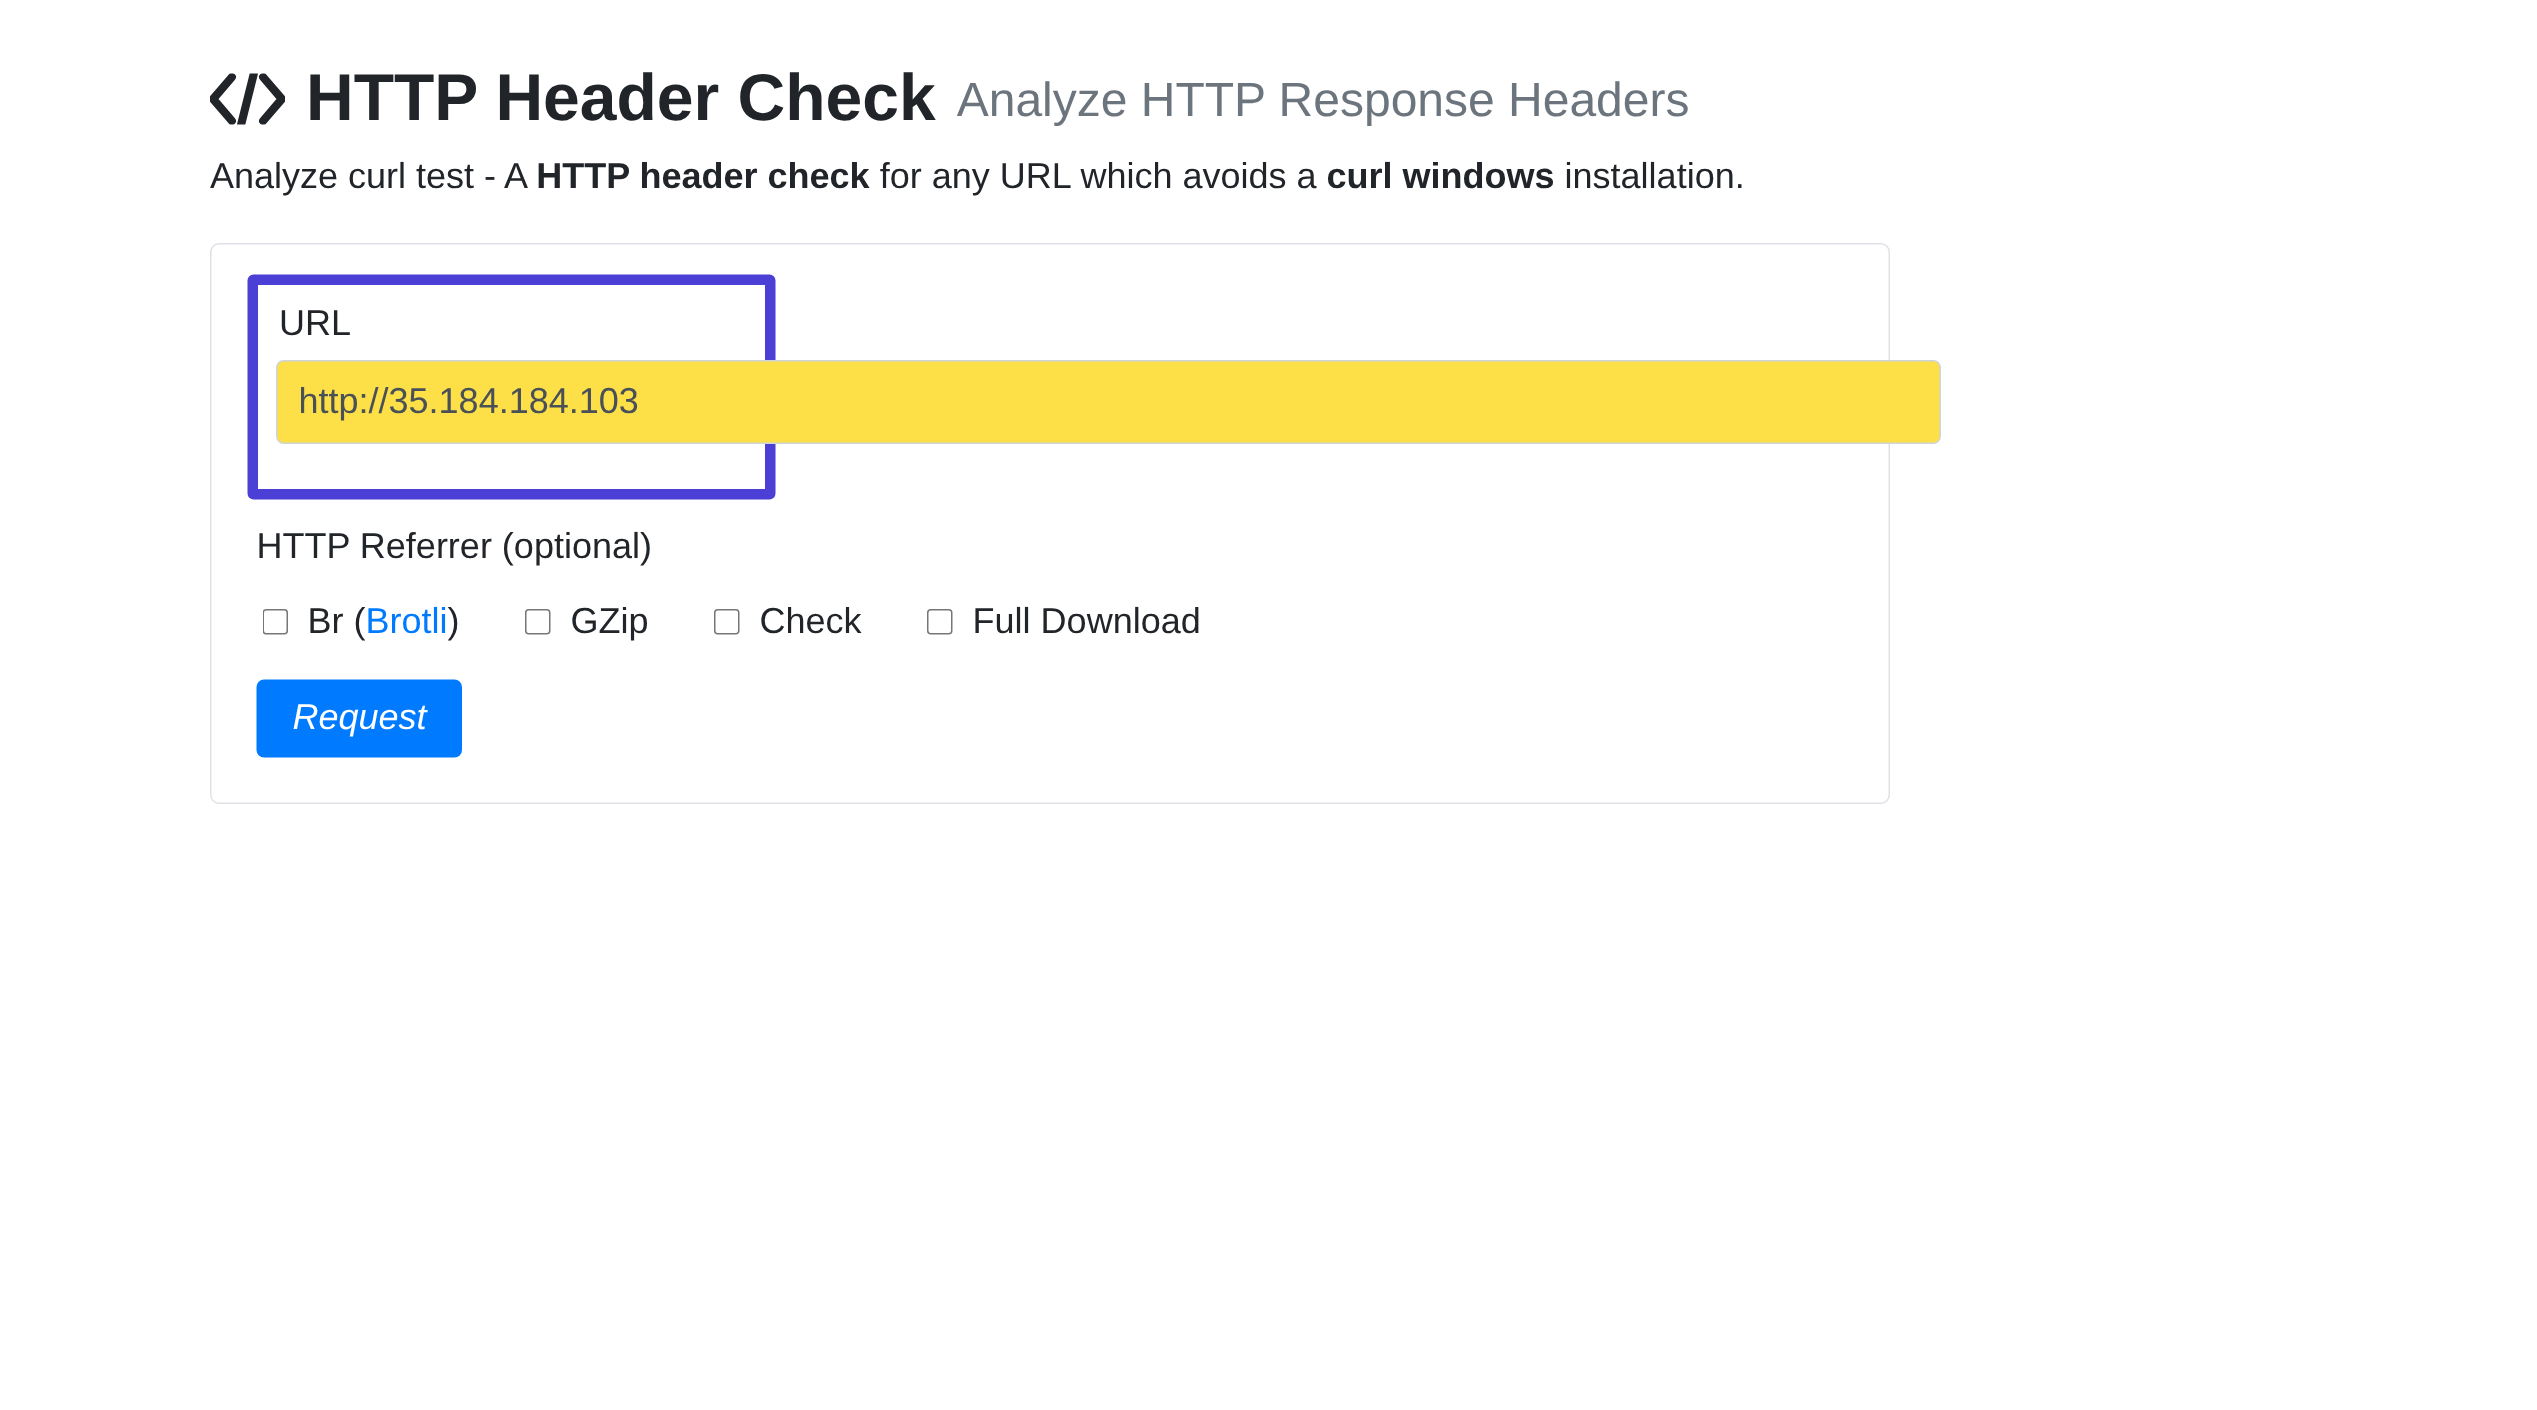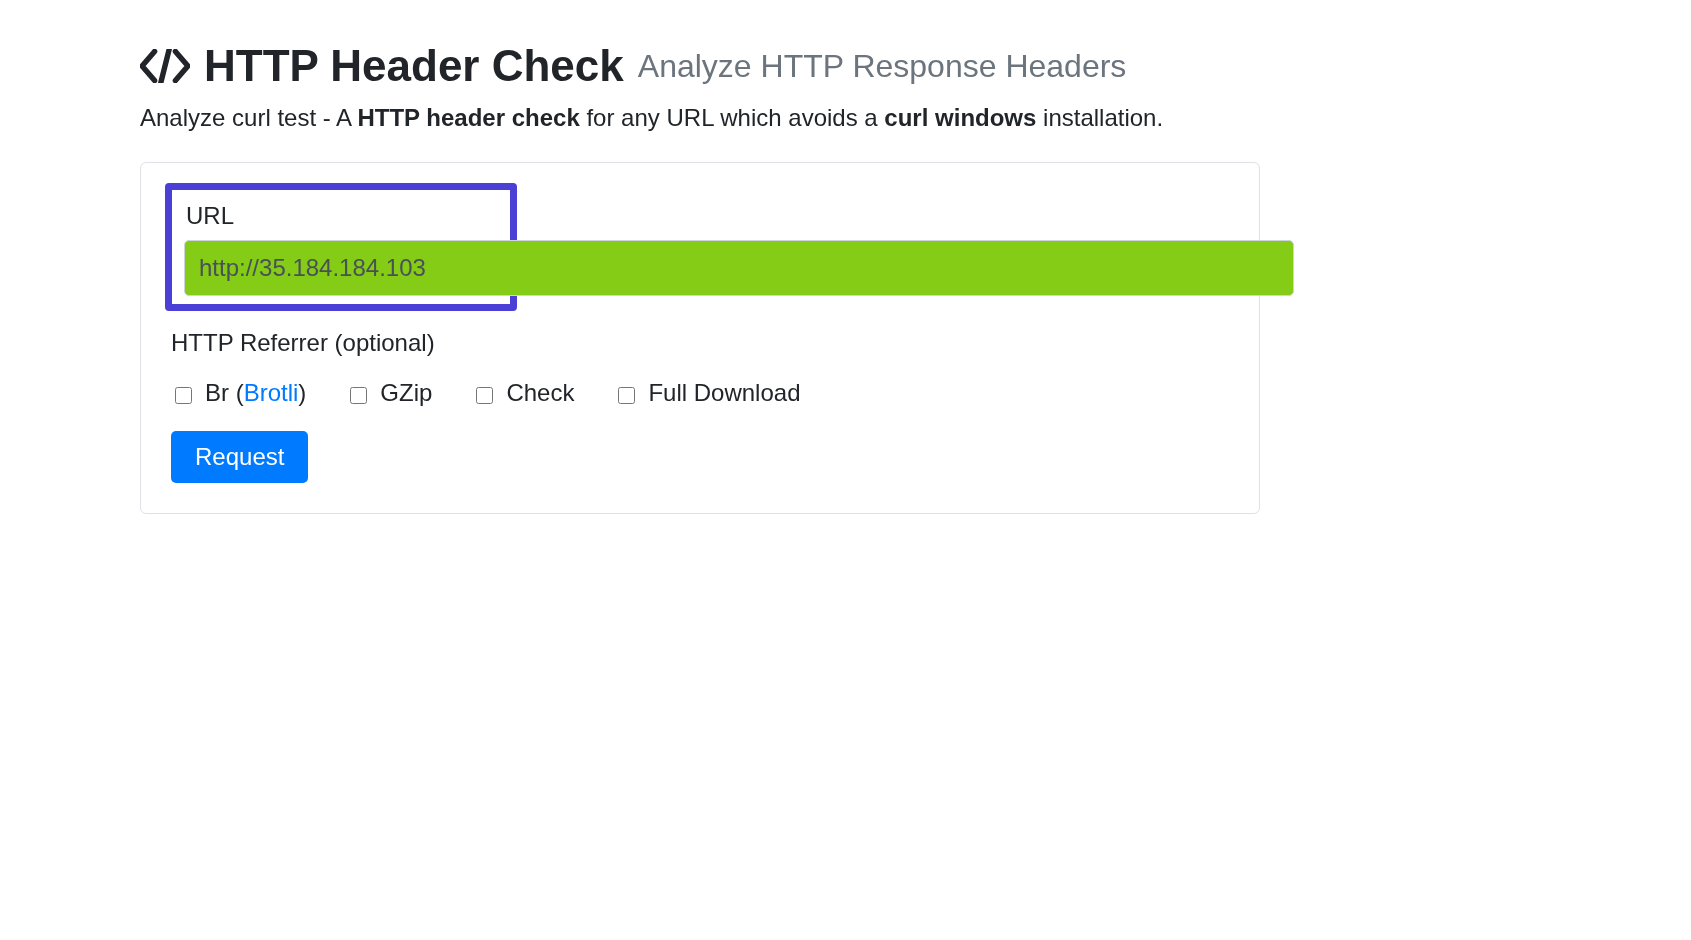--- a/index.html
+++ b/index.html
@@ -41,76 +41,77 @@
   }
   p.lead b { font-weight: 700; }
   .card {
     border: 1px solid #dee2e6;
     border-radius: 6px;
     padding: 26px 30px 30px 30px;
   }
   .highlight-box {
     border: 7px solid #4b3fd6;
     border-radius: 4px;
-    padding: 12px 14px 8px 14px;
+    padding: 12px 14px 30px 14px;
     margin: -6px 0 18px -6px;
     width: 352px;
   }
   .form-group { margin-bottom: 22px; }
   .label {
     font-size: 24px;
     color: #212529;
     margin-bottom: 10px;
     display: block;
   }
   .input {
     width: 100%;
     font-size: 24px;
     padding: 10px 14px;
     border: 1px solid #ced4da;
     border-radius: 5px;
-    background: #84cc16;
+    background: #fde047;
     color: #495057;
     line-height: 1.4;
     font-family: inherit;
   }
   .input::placeholder { color: #6c757d; }
   .highlight-box .input {
     margin-left: -2px;
     width: 1110px; 
     max-width: 1110px;
   }
   .checks {
     display: flex;
     align-items: center;
     gap: 40px;
     font-size: 24px;
     margin: 6px 0 24px 0;
     flex-wrap: wrap;
   }
   .check {
     display: inline-flex;
-    align-items: flex-end;
+    align-items: center;
     gap: 10px;
     white-space: nowrap;
   }
   .check input[type=checkbox] {
     width: 17px;
     height: 17px;
   }
   .check a { color: #007bff; text-decoration: none; }
   .btn {
     background: #007bff;
     color: #fff;
     border: none;
     border-radius: 5px;
     font-size: 24px;
     padding: 12px 24px;
     cursor: pointer;
     font-family: inherit;
+    font-style: italic;
   }
 </style>
 </head>
 <body>
 
 <div class="page">
 
   <h1 class="title">
     <span class="icon-wrap">
       <svg width="50" height="34" viewBox="0 0 24 16" fill="none" stroke="#212529" stroke-width="2.6" stroke-linecap="round" stroke-linejoin="round">

